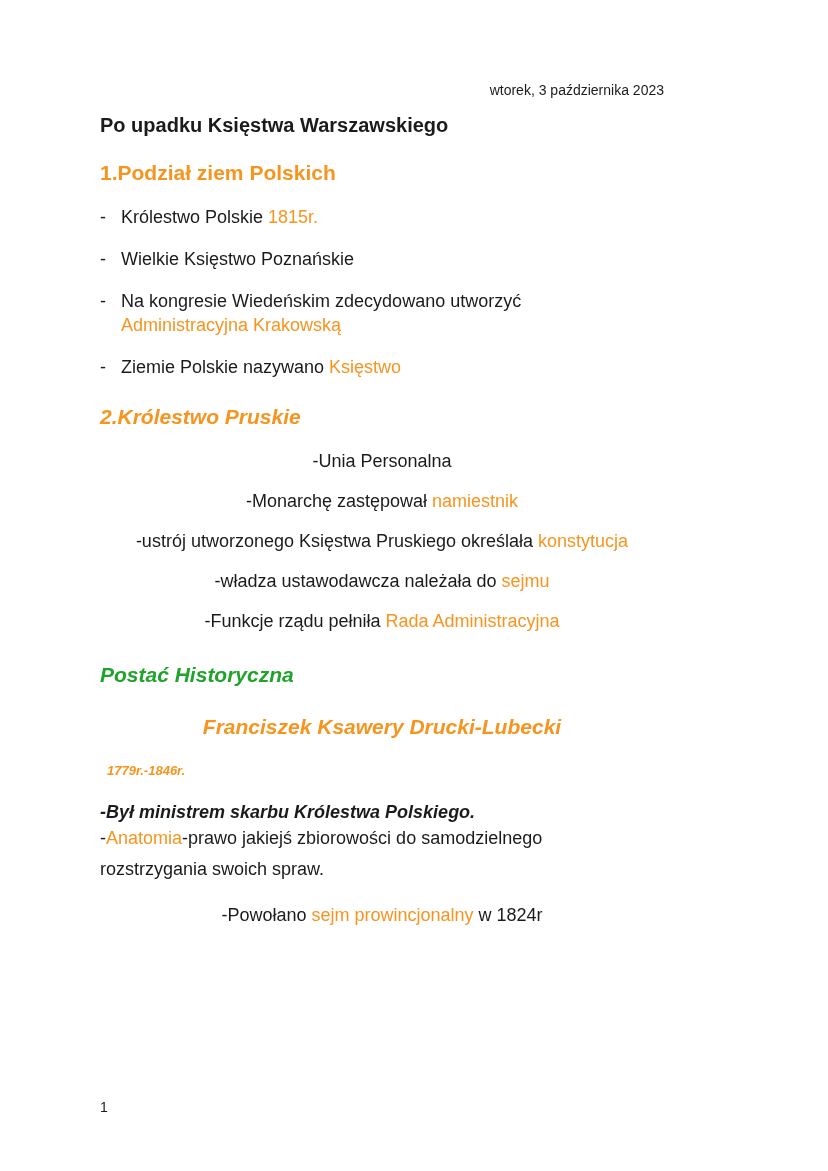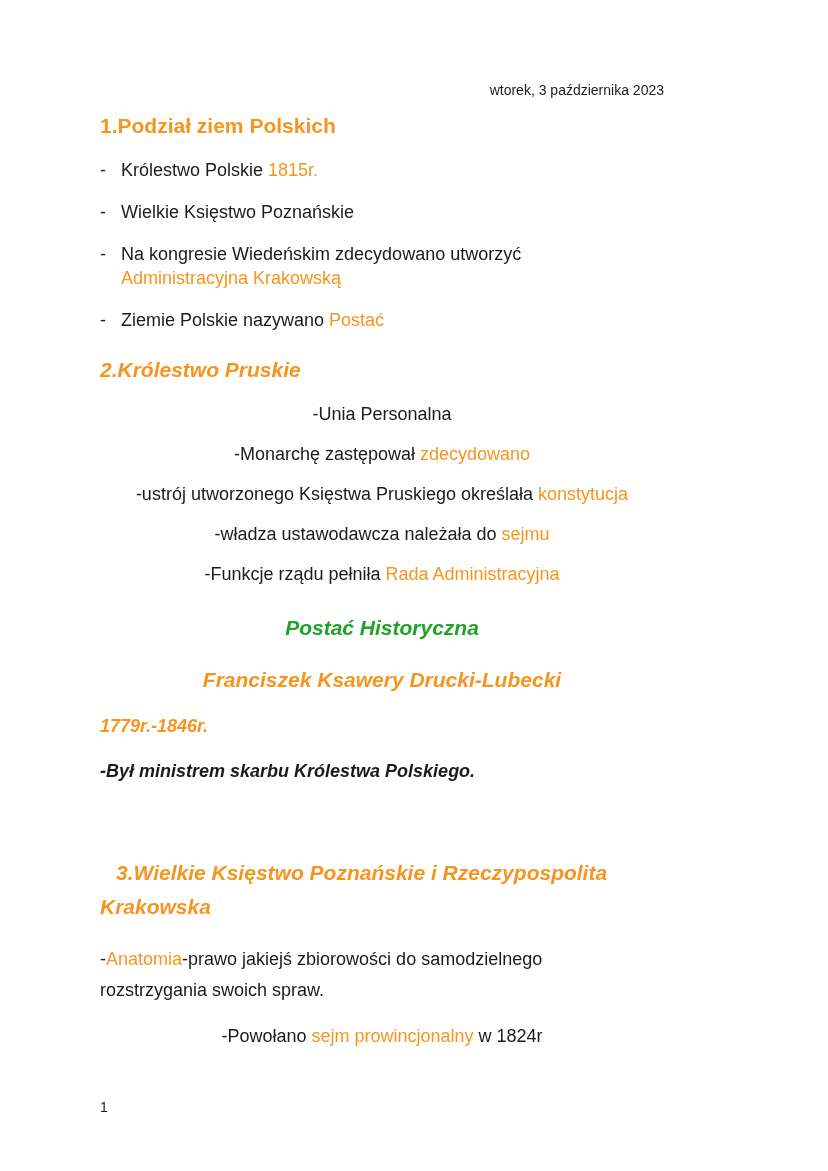--- a/index.html
+++ b/index.html
@@ -57,36 +57,35 @@
     margin: 0 0 16px 0;
     text-align: center;
   }
   .sec2-gap { margin-top: 26px; font-style: italic; }
   .person-label {
     font-size: 21px;
     font-weight: 700;
     font-style: italic;
     color: var(--accent-green);
     margin: 30px 0 28px 0;
-    text-align: center;
   }
   .person-name {
     font-size: 21px;
     font-weight: 700;
     font-style: italic;
     color: var(--accent-orange);
     margin: 0 0 24px 0;
     text-align: center;
   }
   .person-dates {
-    font-size: 18px;
+    font-size: 13px;
     font-weight: 700;
     font-style: italic;
     color: var(--accent-orange);
-    margin: 0 0 24px 0;
+    margin: 0 0 24px 7px;
   }
   .person-desc {
     font-size: 18px;
     font-weight: 700;
     font-style: italic;
     margin: 0 0 0 0;
   }
   .h-section3 {
     font-size: 21px;
     font-weight: 700;
@@ -109,57 +108,57 @@
     font-size: 14px;
   }
 </style>
 </head>
 <body>
 
 <div class="page">
 
   <p class="date-line">wtorek, 3 października 2023</p>
 
+  <h1 class="note-title">Po upadku Księstwa Warszawskiego</h1>
 
   <h2 class="h-section">1.Podział ziem Polskich</h2>
 
   <div class="bullet">
     <span class="dash">-</span>
     <span class="bullet-text"><span>Królestwo Polskie </span><span class="orange">1815r.</span></span>
   </div>
 
   <div class="bullet">
     <span class="dash">-</span>
     <span class="bullet-text"><span>Wielkie Księstwo Poznańskie</span></span>
   </div>
 
   <div class="bullet">
     <span class="dash">-</span>
     <span class="bullet-text"><span>Na kongresie Wiedeńskim zdecydowano utworzyć</span><br><span class="orange">Administracyjna Krakowską</span></span>
   </div>
 
   <div class="bullet">
     <span class="dash">-</span>
-    <span class="bullet-text"><span>Ziemie Polskie nazywano </span><span class="orange">Postać</span></span>
+    <span class="bullet-text"><span>Ziemie Polskie nazywano </span><span class="orange">Księstwo</span></span>
   </div>
 
   <h2 class="h-section italic sec2-gap">2.Królestwo Pruskie</h2>
 
   <p class="body-line"><span>-Unia Personalna</span></p>
-  <p class="body-line"><span>-Monarchę zastępował </span><span class="orange">zdecydowano</span></p>
+  <p class="body-line"><span>-Monarchę zastępował </span><span class="orange">namiestnik</span></p>
   <p class="body-line"><span>-ustrój utworzonego Księstwa Pruskiego określała </span><span class="orange">konstytucja</span></p>
   <p class="body-line"><span>-władza ustawodawcza należała do </span><span class="orange">sejmu</span></p>
   <p class="body-line"><span>-Funkcje rządu pełniła </span><span class="orange">Rada Administracyjna</span></p>
 
   <h2 class="person-label">Postać Historyczna</h2>
   <h2 class="person-name">Franciszek Ksawery Drucki-Lubecki</h2>
   <p class="person-dates">1779r.-1846r.</p>
   <p class="person-desc">-Był ministrem skarbu Królestwa Polskiego.</p>
 
-  <h2 class="h-section3"><span class="indent">3.Wielkie Księstwo Poznańskie i Rzeczypospolita</span><br><span>Krakowska</span></h2>
 
   <p class="anatomy-par"><span>-</span><span class="orange">Anatomia</span><span>-prawo jakiejś zbiorowości do samodzielnego rozstrzygania swoich spraw.</span></p>
 
   <p class="body-line"><span>-Powołano </span><span class="orange">sejm prowincjonalny</span><span> w 1824r</span></p>
 
   <div class="page-number">1</div>
 
 </div>
 
 </body></html>

